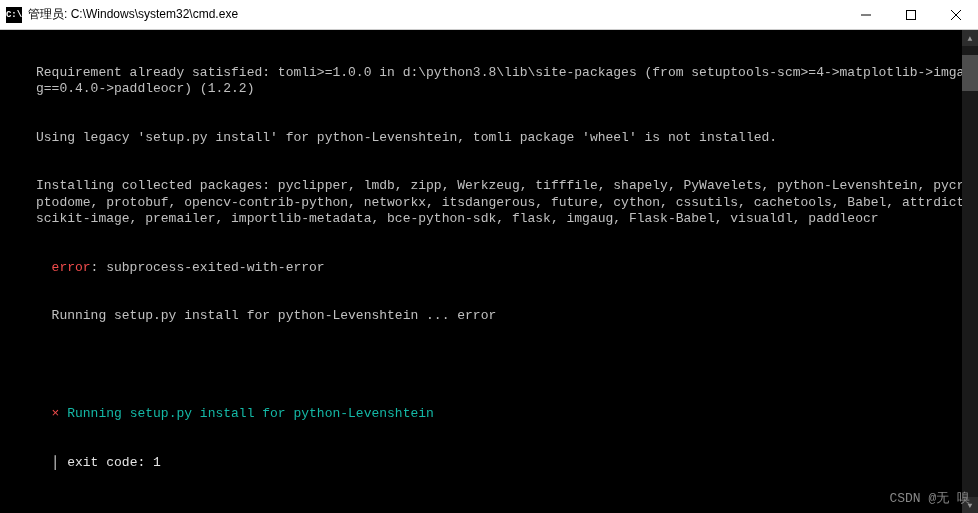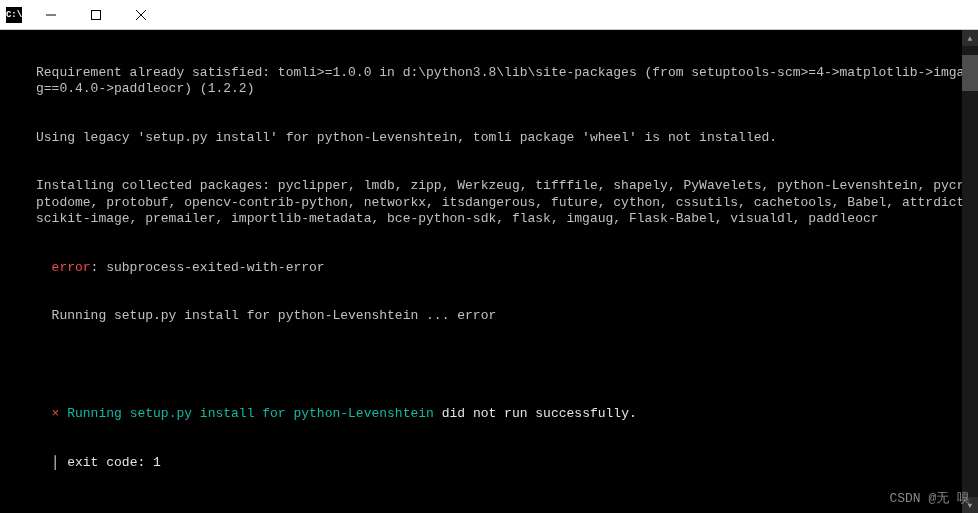--- a/index.html
+++ b/index.html
@@ -99,20 +99,21 @@
       font-family: Liberation Mono, monospace;
       font-size: 13px;
       pointer-events: none;
     }
   </style>
 </head>
 <body>
 
 <div class="titlebar">
   <div class="title-icon">C:\</div>
+  <div class="title-text">管理员: C:\Windows\system32\cmd.exe</div>
   <div class="win-controls">
     <div class="win-btn">
       <svg viewBox="0 0 10 10">
           <line x1="0" y1="5" x2="10" y2="5" stroke="#000" stroke-width="1"></line>
         </svg>
     </div>
     <div class="win-btn">
       <svg viewBox="0 0 10 10">
           <rect x="0.5" y="0.5" width="9" height="9" fill="none" stroke="#000" stroke-width="1"></rect>
         </svg>
@@ -129,21 +130,21 @@
 <div class="terminal">
   <span class="line">Requirement already satisfied: tomli&gt;=1.0.0 in d:\python3.8\lib\site-packages (from setuptools-scm&gt;=4-&gt;matplotlib-&gt;imgaug==0.4.0-&gt;paddleocr) (1.2.2)</span>
   <span class="line">Using legacy 'setup.py install' for python-Levenshtein, tomli package 'wheel' is not installed.</span>
   <span class="line">Installing collected packages: pyclipper, lmdb, zipp, Werkzeug, tifffile, shapely, PyWavelets, python-Levenshtein, pycryptodome, protobuf, opencv-contrib-python, networkx, itsdangerous, future, cython, cssutils, cachetools, Babel, attrdict, scikit-image, premailer, importlib-metadata, bce-python-sdk, flask, imgaug, Flask-Babel, visualdl, paddleocr</span>
   <span class="line indent2 row">
     <span class="red">error</span><span>: subprocess-exited-with-error</span>
   </span>
   <span class="line indent2">Running setup.py install for python-Levenshtein ... error</span>
   <span class="line">&nbsp;</span>
   <span class="line indent2 row">
-    <span class="red">×</span><span class="green"> Running setup.py install for python-Levenshtein</span><span class="white"> did not run successfully.</span>
+    <span class="red">×</span><span class="green"> Running setup.py install for python-Levenshtein</span>
   </span>
   <span class="line indent2 row">
     <span class="white">│</span><span class="white"> exit code: 1</span>
   </span>
   
   
   
   
   
   

